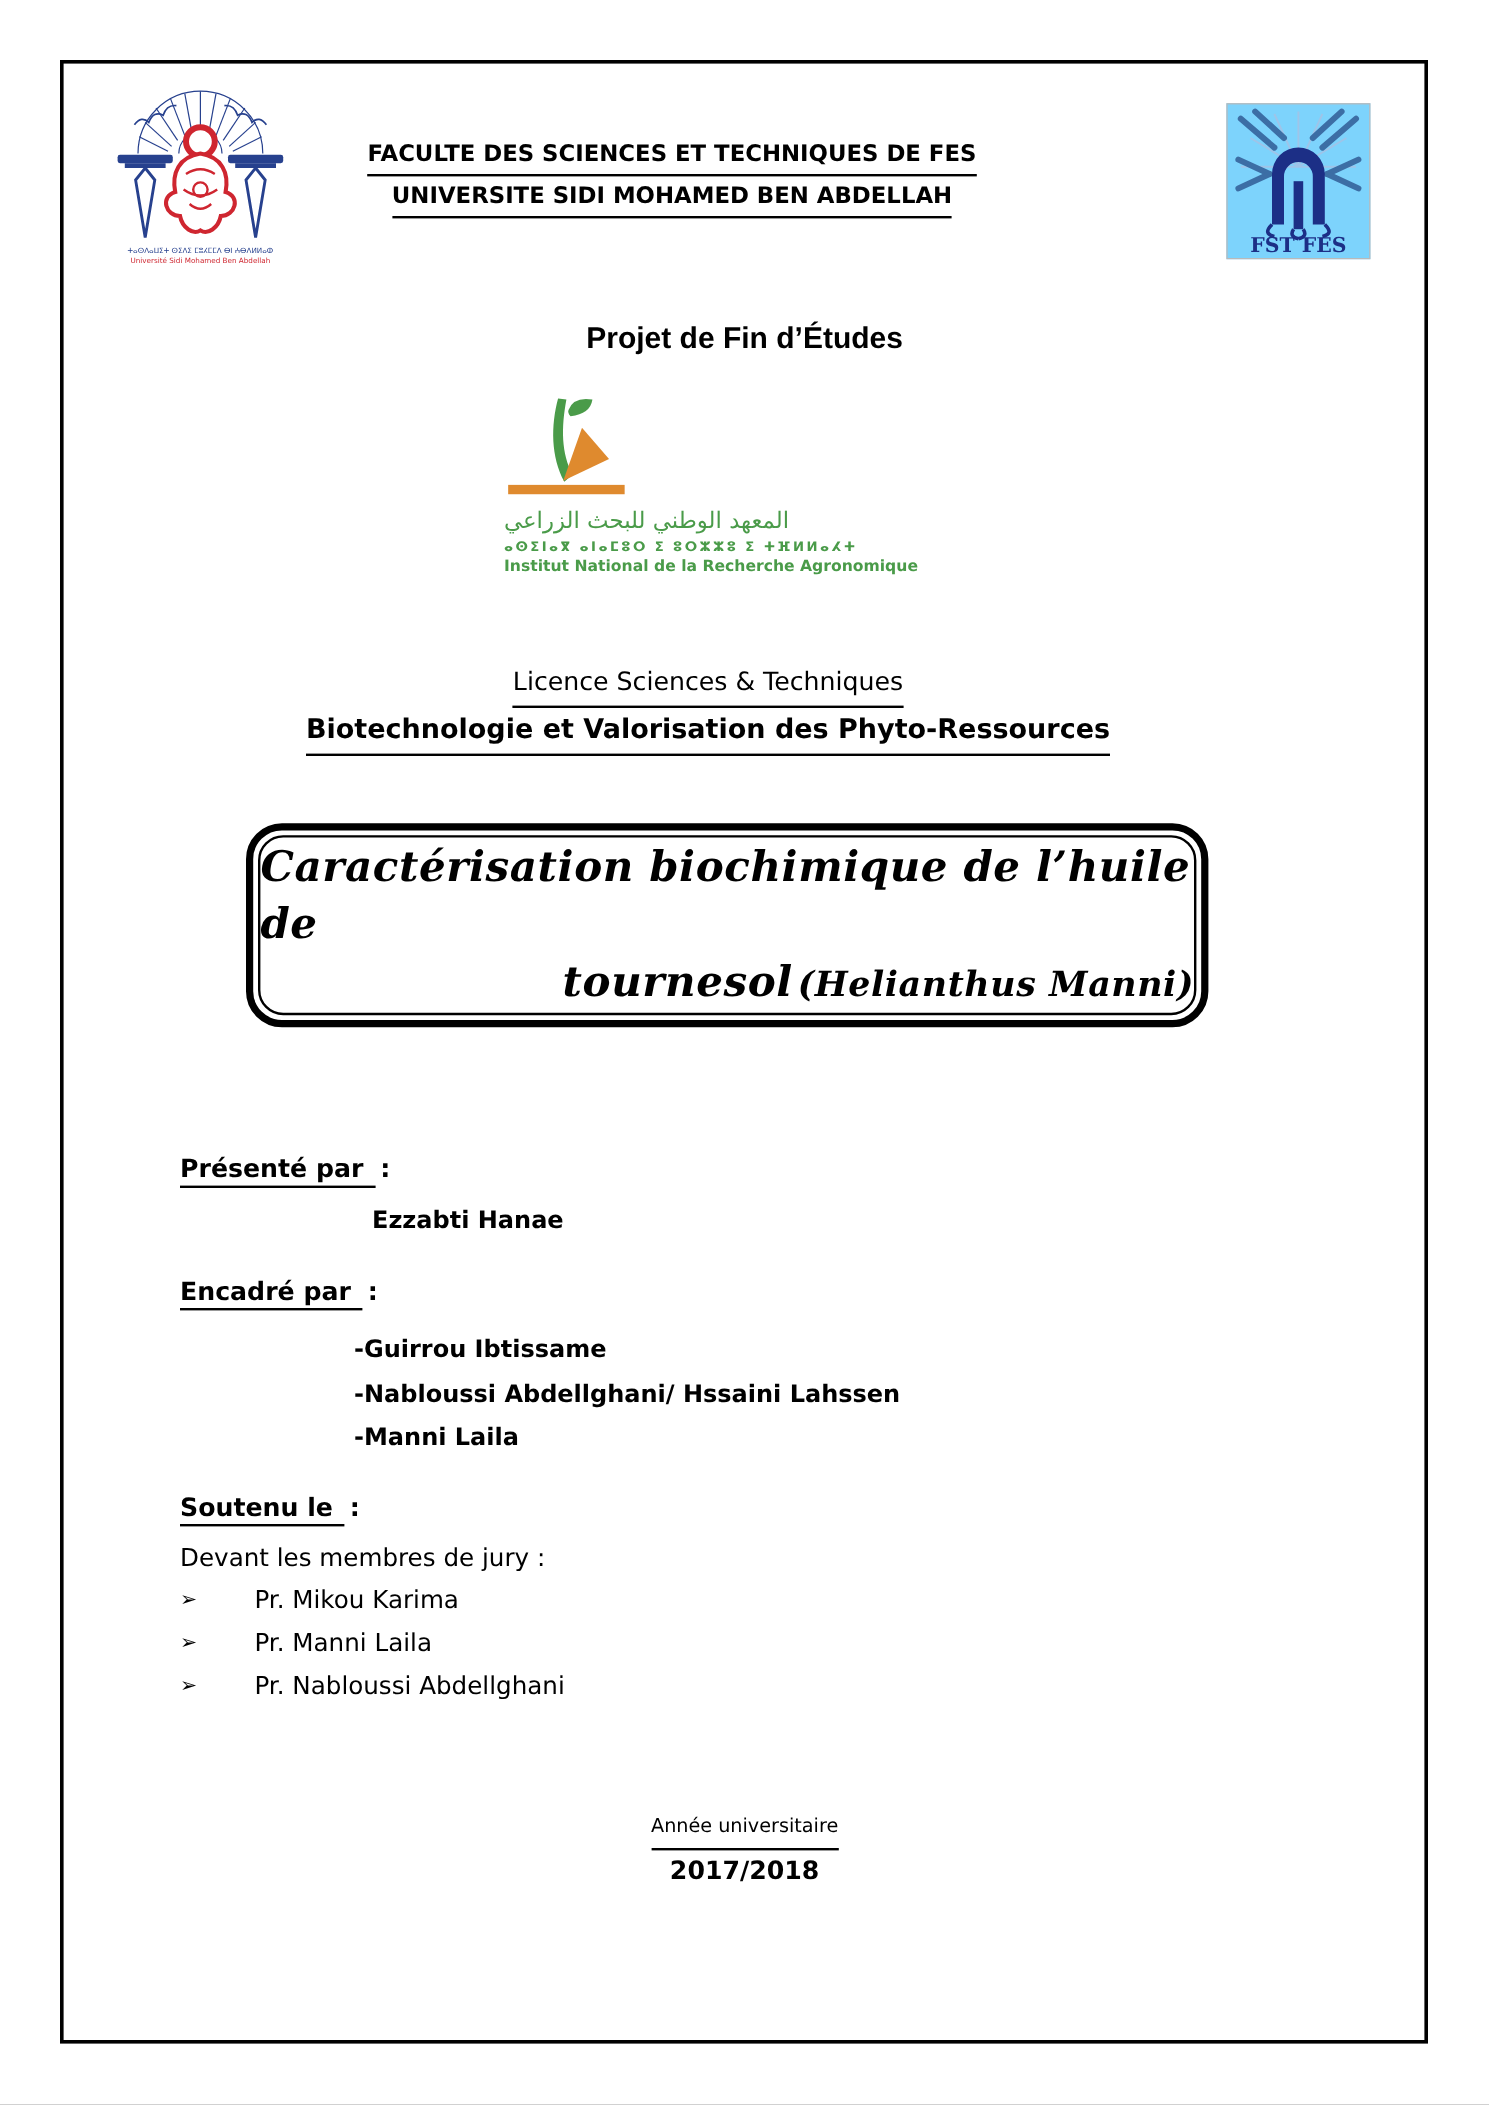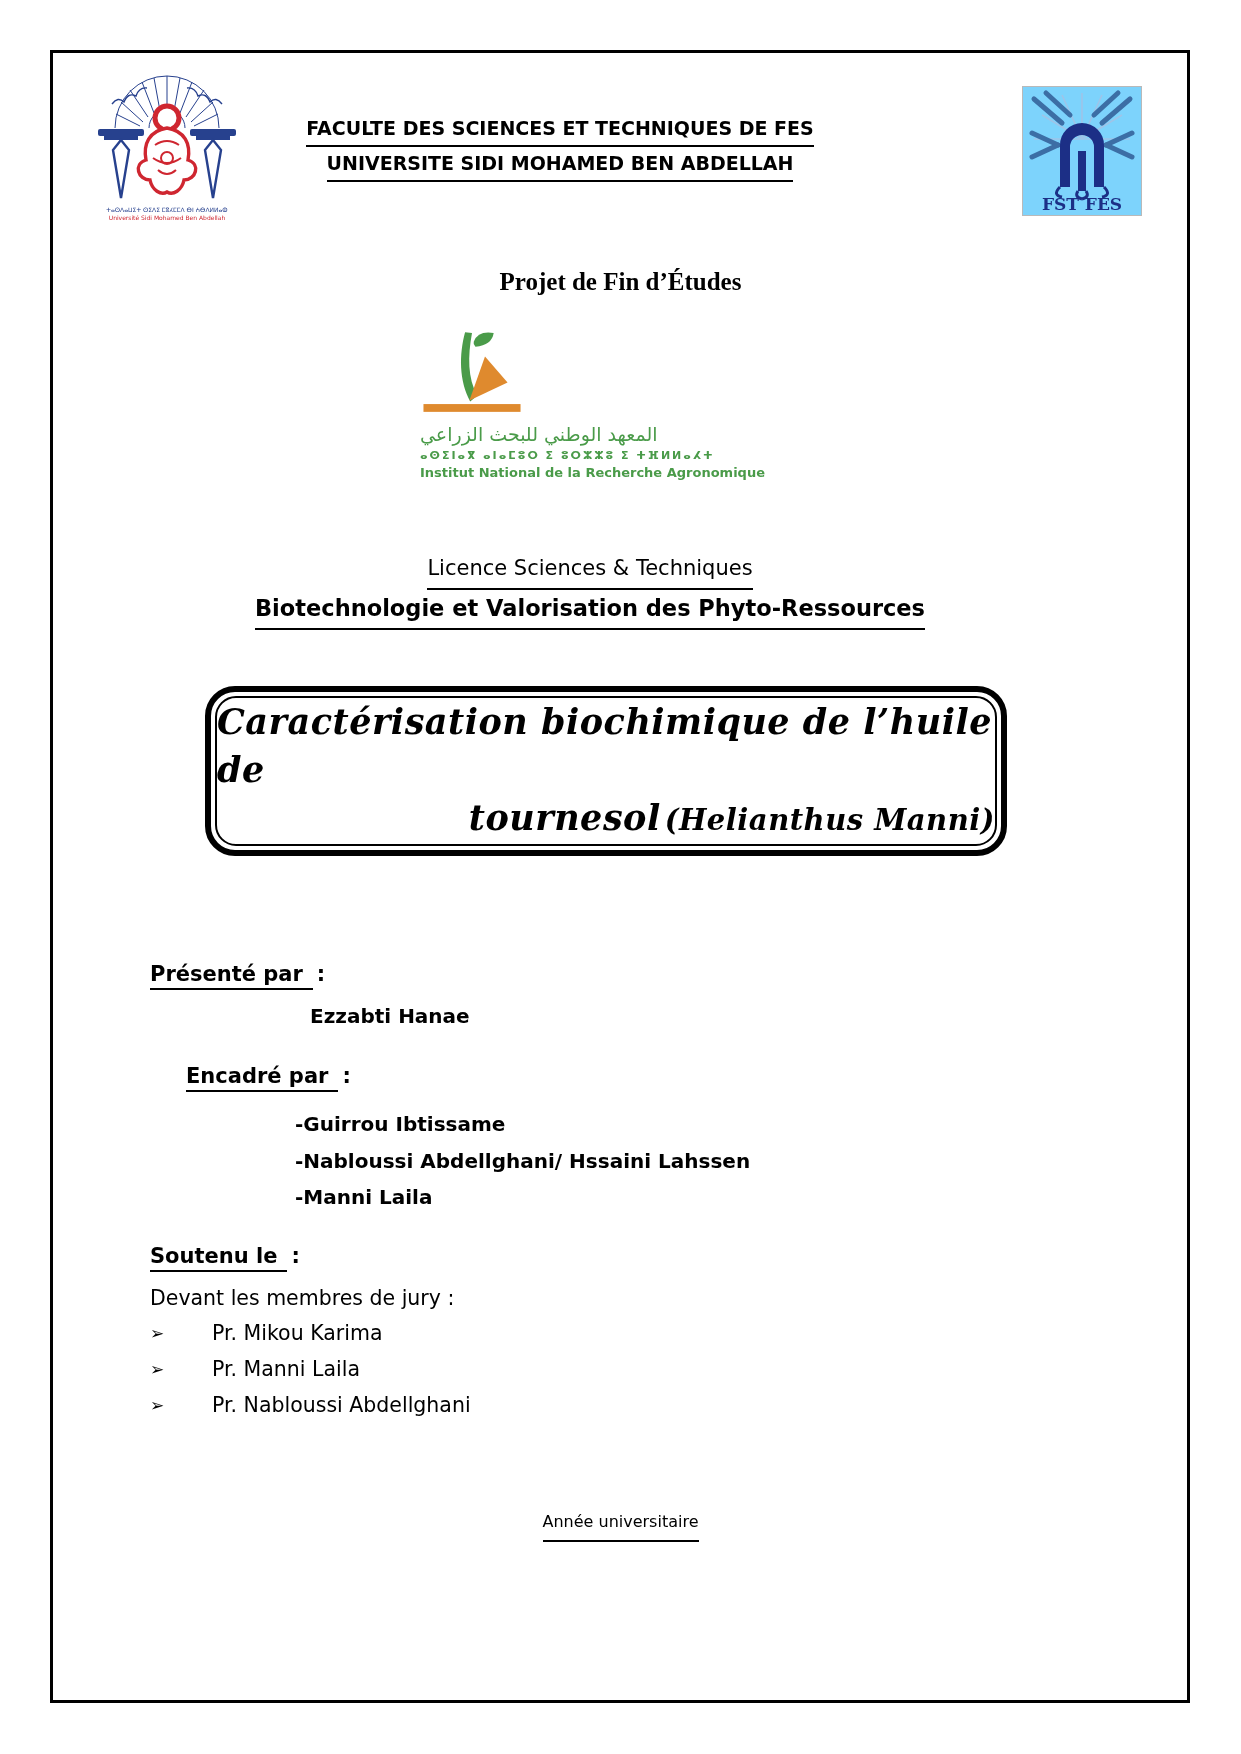--- a/index.html
+++ b/index.html
@@ -14,21 +14,21 @@
   .usmba .cap1{font-size:6px;color:var(--usmba-blue);line-height:8px;white-space:nowrap;overflow:hidden;}
   .usmba .cap2{font-size:6px;color:var(--usmba-red);line-height:8px;white-space:nowrap;overflow:hidden;}
   .header-lines{position:absolute;left:255px;top:112px;width:610px;text-align:center;
     font-weight:bold;font-size:19px;line-height:32px;}
   .ub{display:inline-block;border-bottom:2px solid #000;padding-bottom:1px;}
   .fst{position:absolute;left:1022px;top:86px;width:118px;height:128px;border:1px solid #b9b9b9;
     background:#7dd3fc;display:flex;align-items:center;justify-content:center;}
 
   
   .project-type{position:absolute;left:0;top:268px;width:1241px;text-align:center;
-    font-family:Liberation Serif, serif;font-weight:bold;font-size:25px;}
+    font-family:Liberation Sans, sans-serif;font-weight:bold;font-size:25px;}
 
   
   .inra{position:absolute;left:420px;top:330px;width:400px;text-align:left;}
   .inra .arabic{font-size:19px;color:var(--inra-green);line-height:28px;margin-top:2px;direction:rtl;}
   .inra .tifinagh{font-size:11px;color:var(--inra-green);letter-spacing:2px;line-height:15px;font-weight:bold;}
   .inra .french{font-size:13px;color:var(--inra-green);font-weight:bold;line-height:19px;}
 
   
   .program{position:absolute;left:20px;top:550px;width:1140px;text-align:center;line-height:37px;}
   .program .l1{font-size:21px;font-weight:normal;}
@@ -43,21 +43,21 @@
   .title-l1{font-size:35px;line-height:48px;letter-spacing:0.5px;}
   .title-l2{font-size:35px;line-height:48px;letter-spacing:0.5px;}
   .title-l2 .latin{font-size:29px;margin-left:4px;}
 
   
   .sec-label{font-weight:bold;font-size:21px;}
   .sec-label .lbl{display:inline-block;border-bottom:2.5px solid #000;padding:0 10px 2px 0;}
   .sec-label .colon{margin-left:4px;}
   .presented{position:absolute;left:150px;top:962px;}
   .presented-name{position:absolute;left:310px;top:1004px;font-weight:bold;font-size:20px;}
-  .encadre{position:absolute;left:150px;top:1064px;margin-left:36px;}
+  .encadre{position:absolute;left:150px;top:1064px;}
   .encadre-names{position:absolute;left:295px;top:1106px;font-weight:bold;font-size:20px;line-height:36.5px;}
   .soutenu{position:absolute;left:150px;top:1244px;}
   .soutenu .intro{font-size:20.5px;margin-top:9px;line-height:34px;}
   .jury-row{font-size:20.5px;line-height:36px;display:flex;}
   .jury-row .bullet{width:62px;font-size:17px;}
   
   .year{position:absolute;left:0;top:1505px;width:1241px;text-align:center;line-height:34px;}
   .year .val{font-size:21px;font-weight:bold;}
 </style>
 </head>
@@ -197,14 +197,15 @@
       <span>Pr. Manni Laila</span>
     </div>
     <div class="jury-row">
       <span class="bullet">➢</span>
       <span>Pr. Nabloussi Abdellghani</span>
     </div>
   </div>
 
   <div class="year">
     <div><span class="ub lbl-u">Année universitaire</span></div>
+    <div class="val">2017/2018</div>
   </div>
 </div>
 
 </body></html>

